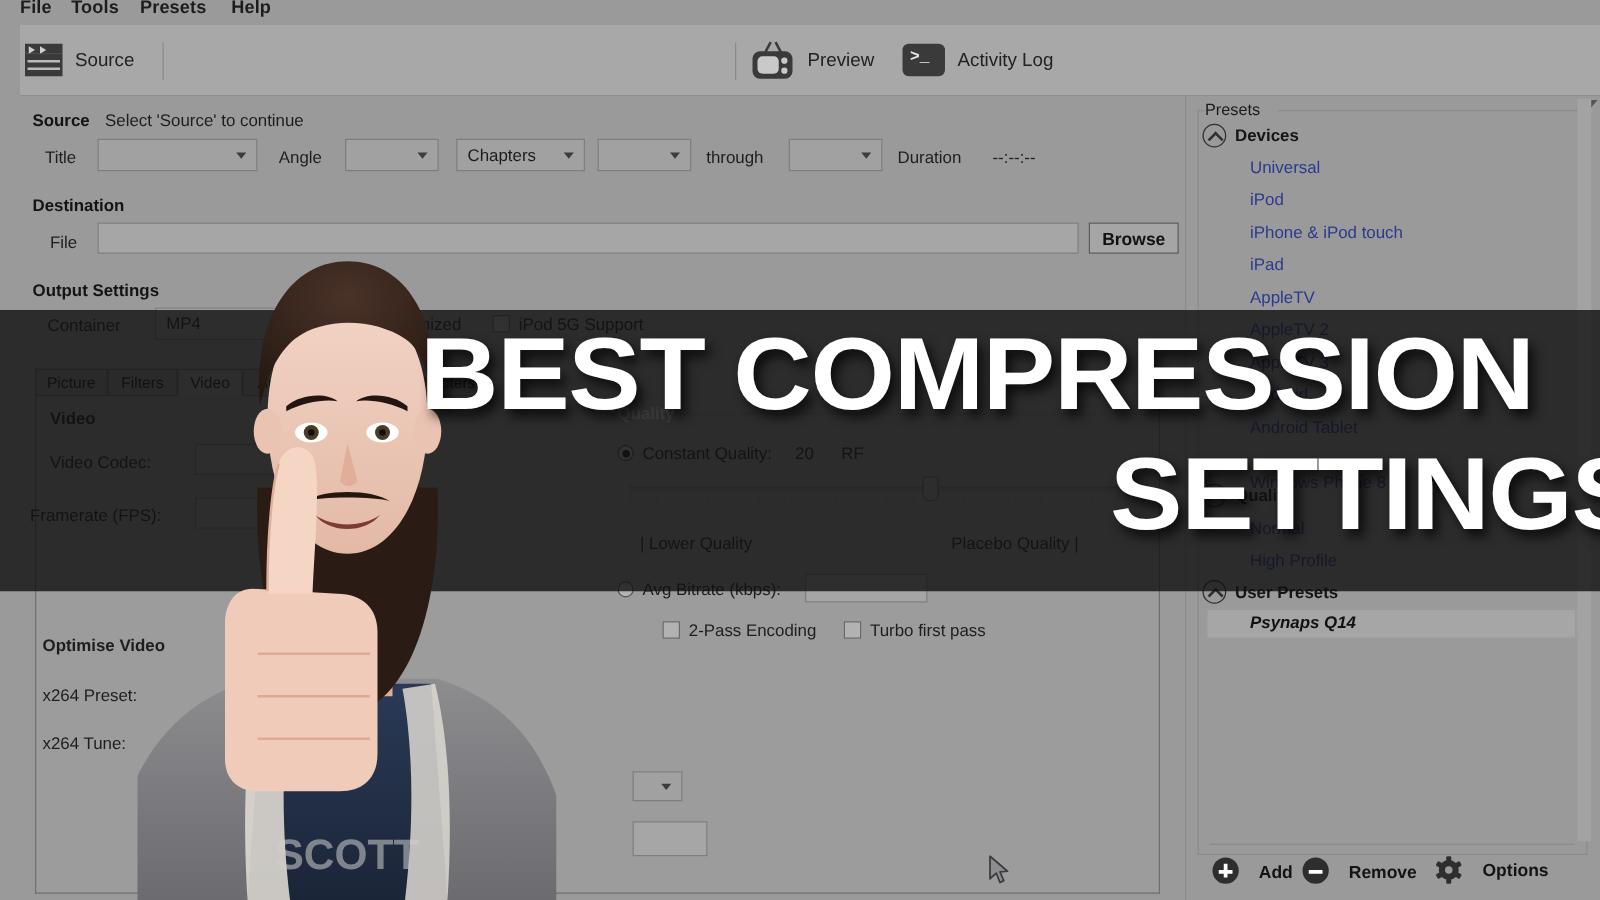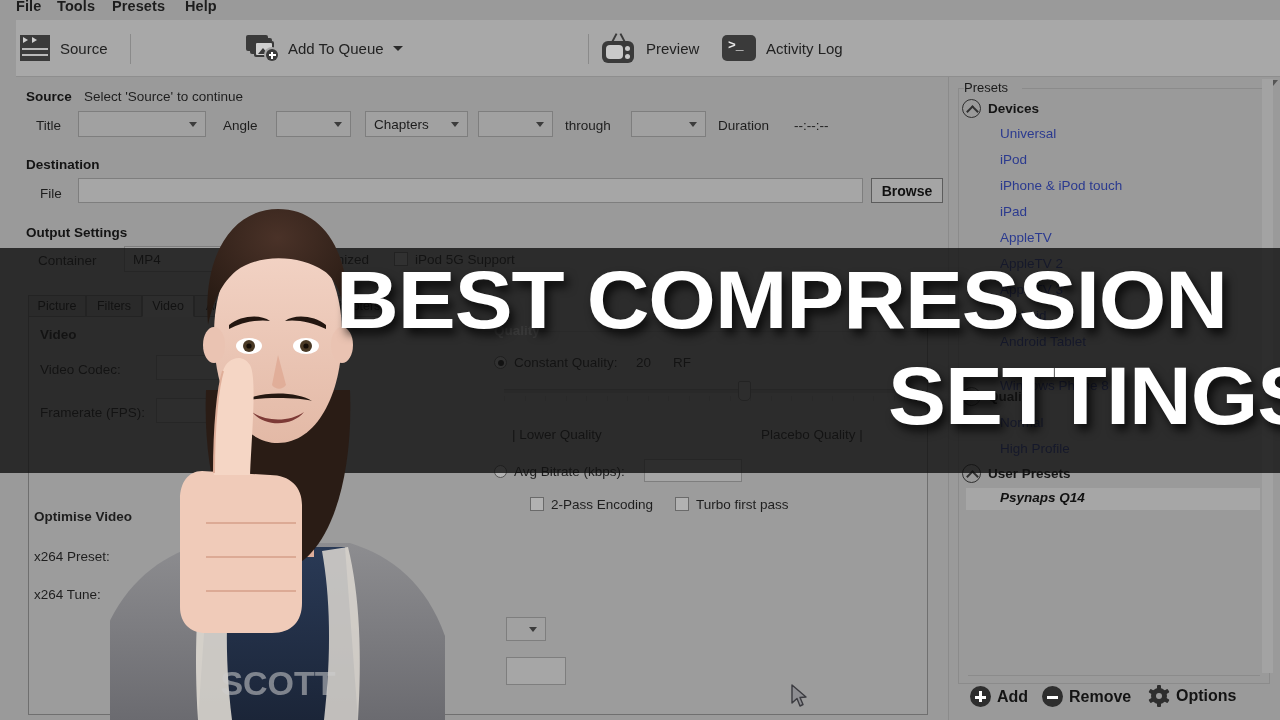--- a/index.html
+++ b/index.html
@@ -100,21 +100,21 @@
   .presets .ptitle{position:absolute;left:8px;top:2px;font-size:13px;color:#1b1b1b;}
   .grouphdr{position:absolute;height:20px;display:flex;align-items:center;}
   .grouphdr .tw{width:19px;height:19px;border-radius:50%;border:1.6px solid #2f2f2f;box-sizing:border-box;position:relative;flex:none;}
   .grouphdr .tw:after{content:"";position:absolute;left:4.5px;top:7.5px;width:7px;height:7px;border-left:2px solid #2f2f2f;border-top:2px solid #2f2f2f;transform:rotate(45deg);}
   .grouphdr .gt{margin-left:7px;font-size:13.5px;font-weight:700;color:#151515;}
   .pitem{position:absolute;font-size:13.5px;color:#2b3a8f;white-space:nowrap;}
   .pitem.sel{font-weight:700;font-style:italic;color:#111;}
   .selbar{position:absolute;background:#a6a6a6;border:1px solid #9a9a9a;box-sizing:border-box;}
 
   .pbtn{position:absolute;display:flex;align-items:center;}
-  .pbtn .t{margin-left:6px;font-size:16px;font-weight:700;color:#141414;}
+  .pbtn .t{margin-left:16px;font-size:14px;font-weight:700;color:#141414;}
   .ic-plus{width:21px;height:21px;border-radius:50%;background:#2e2e2e;position:relative;flex:none;}
   .ic-plus:before{content:"";position:absolute;left:5px;top:9.5px;width:11px;height:3px;background:#fff;}
   .ic-plus:after{content:"";position:absolute;left:9px;top:5px;width:3px;height:11px;background:#fff;}
   .ic-minus{width:21px;height:21px;border-radius:50%;background:#2e2e2e;position:relative;flex:none;}
   .ic-minus:before{content:"";position:absolute;left:5px;top:9.5px;width:11px;height:3px;background:#fff;}
   .ic-gear{width:22px;height:22px;position:relative;flex:none;}
   .ic-gear .g{position:absolute;left:3px;top:3px;width:16px;height:16px;border-radius:50%;background:#2e2e2e;}
   .ic-gear .g:after{content:"";position:absolute;left:5px;top:5px;width:6px;height:6px;border-radius:50%;background:#9a9a9a;}
   .ic-gear i{position:absolute;left:9px;top:0;width:4px;height:22px;background:#2e2e2e;border-radius:1px;}
   .ic-gear i.r2{transform:rotate(60deg);}
@@ -157,31 +157,20 @@
       <span class="ico-clap">
         <span class="top"></span>
           <span class="body"></span>
       </span>
       <span class="tblabel">Source</span>
     </div>
 
     <div class="tbsep" style="left:114px;"></div>
 
 
-    <div class="tbitem" style="left:230px;">
-      <span class="ico-stack">
-        <i class="s1"></i>
-          <i class="s2"></i>
-          <i class="s3"></i>
-          <i class="pic"></i>
-          <i class="plus"></i>
-      </span>
-      <span class="tblabel">Add To Queue</span>
-      <span class="ico-caret"></span>
-    </div>
 
 
     <div class="tbsep" style="left:572px;"></div>
 
     <div class="tbitem" style="left:584px;">
       <span class="ico-tv">
         <span class="a1"></span>
           <span class="a2"></span>
           <span class="scr"></span>
       </span>
@@ -264,21 +253,21 @@
     <div class="tabbody" style="left:12px;top:240px;width:900px;height:398px;"></div>
 
     <div class="lbl b" style="left:24px;top:250px;">Video</div>
 
     <div class="lbl" style="left:24px;top:285px;">Video Codec:</div>
     <div class="combo" style="left:140px;top:278px;width:150px;height:25px;">
       <span class="cv"></span>
       <span class="cc"></span>
     </div>
 
-    <div class="lbl" style="left:24px;top:328px;text-align:center;">Framerate (FPS):</div>
+    <div class="lbl" style="left:8px;top:328px;text-align:center;">Framerate (FPS):</div>
     <div class="combo" style="left:140px;top:321px;width:150px;height:25px;">
       <span class="cv"></span>
       <span class="cc"></span>
     </div>
 
     <div class="grp-line" style="left:468px;top:254px;width:440px;"></div>
     <div class="lbl b" style="left:478px;top:246px;color:#d6d6d6;">Quality</div>
 
     <div class="radio on" style="left:478px;top:279px;"></div>
     <div class="lbl" style="left:498px;top:278px;">Constant Quality:</div>

